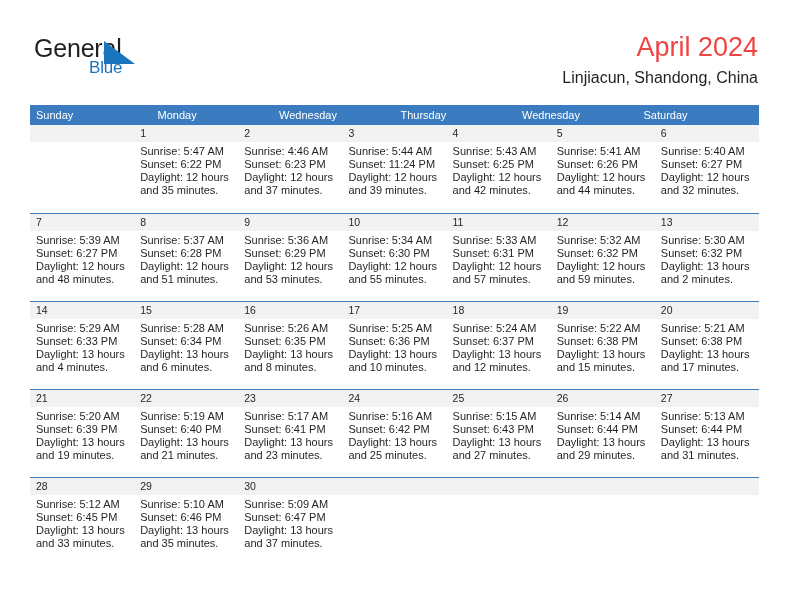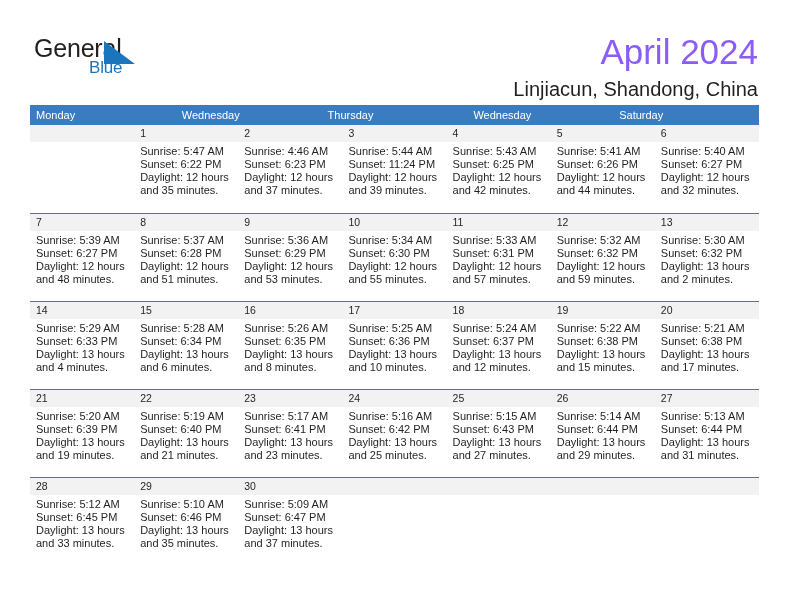--- a/index.html
+++ b/index.html
@@ -61,27 +61,27 @@
     width: 31px;
     height: 23px;
   }
   .title-block {
     position: absolute;
     right: 34px;
     top: 32px;
     text-align: right;
   }
   .cal-title {
-    font-size: 35px;
-    color: #8b5cf6;
+    font-size: 27px;
+    color: #ef4444;
     line-height: 1.12;
     white-space: nowrap;
   }
   .cal-subtitle {
-    font-size: 20px;
+    font-size: 16px;
     color: #231f20;
     margin-top: 7px;
     white-space: nowrap;
   }
 
   
   .calendar {
     position: absolute;
     left: 30px;
     top: 105px;
@@ -160,20 +160,21 @@
     <div class="title-block">
       <div class="cal-title">April 2024</div>
       <div class="cal-subtitle">Linjiacun, Shandong, China</div>
     </div>
 
   </div>
 
   <div class="calendar">
 
     <div class="weekday-row">
+      <div class="weekday">Sunday</div>
       <div class="weekday">Monday</div>
       <div class="weekday">Wednesday</div>
       <div class="weekday">Thursday</div>
       <div class="weekday">Wednesday</div>
       <div class="weekday">Saturday</div>
     </div>
 
     <div id="weeks-container">
         <div class="week">
           <div class="day empty">

